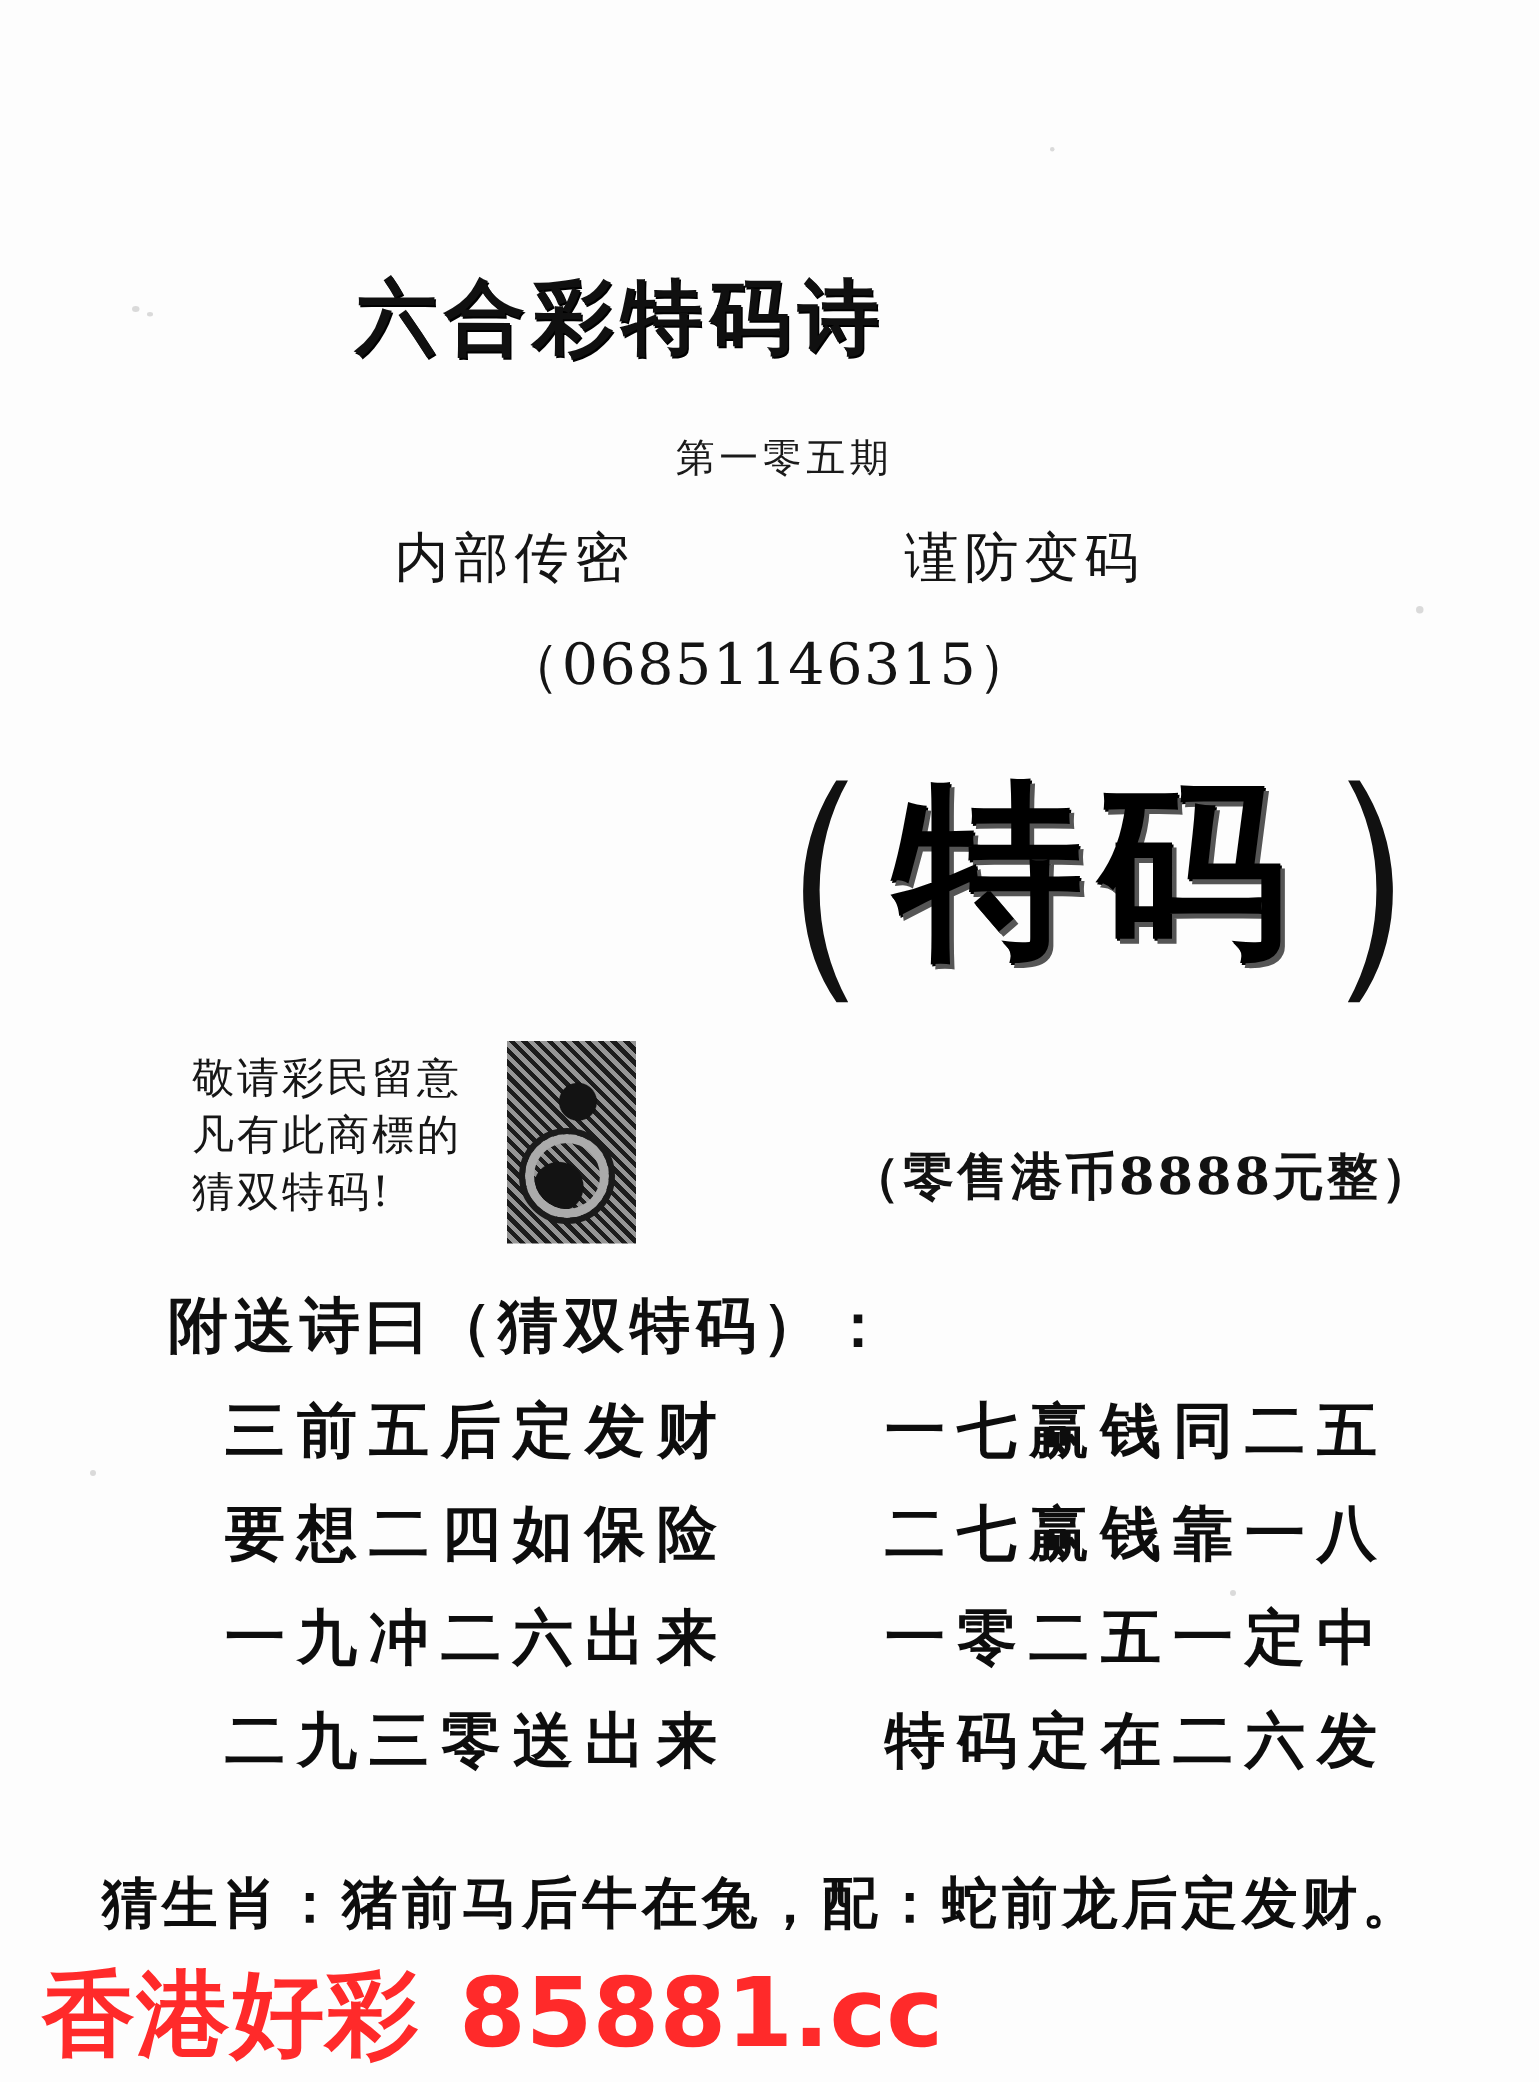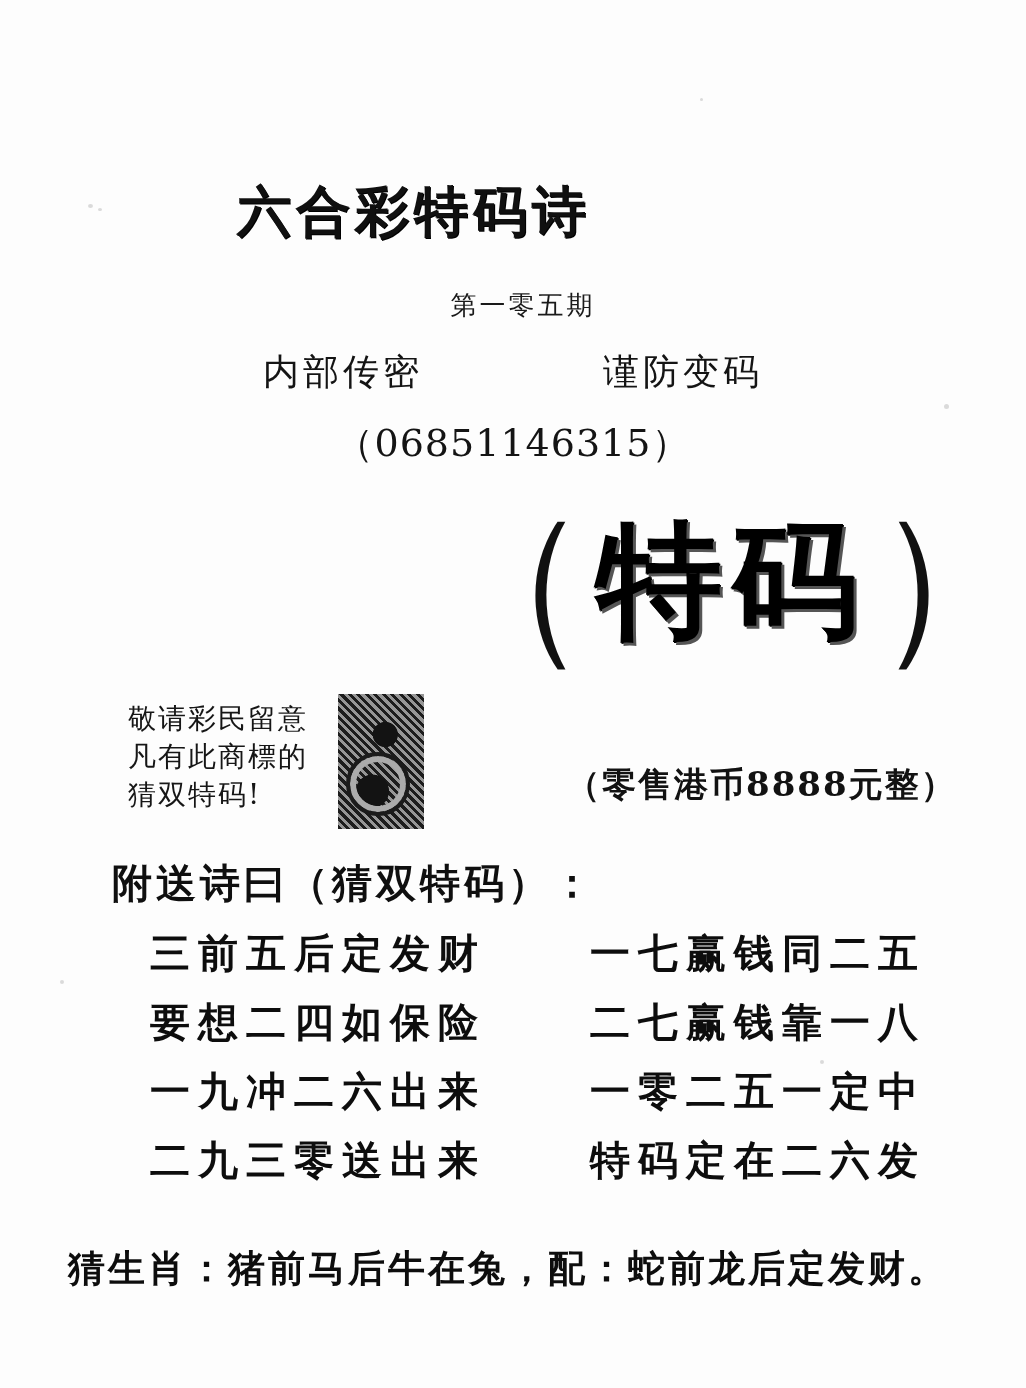--- a/index.html
+++ b/index.html
@@ -288,14 +288,18 @@
       <div class="poem-cell right">一零二五一定中</div>
     </div>
     <div class="poem-row">
       <div class="poem-cell">二九三零送出来</div>
       <div class="poem-cell right">特码定在二六发</div>
     </div>
   </div>
 
   <div class="zodiac">猜生肖：猪前马后牛在兔，配：蛇前龙后定发财。</div>
 
+  <div class="footer">
+    <div class="footer-brand">香港好彩</div>
+    <div class="footer-url">85881.cc</div>
+  </div>
 
 </div>
 
 </body></html>

